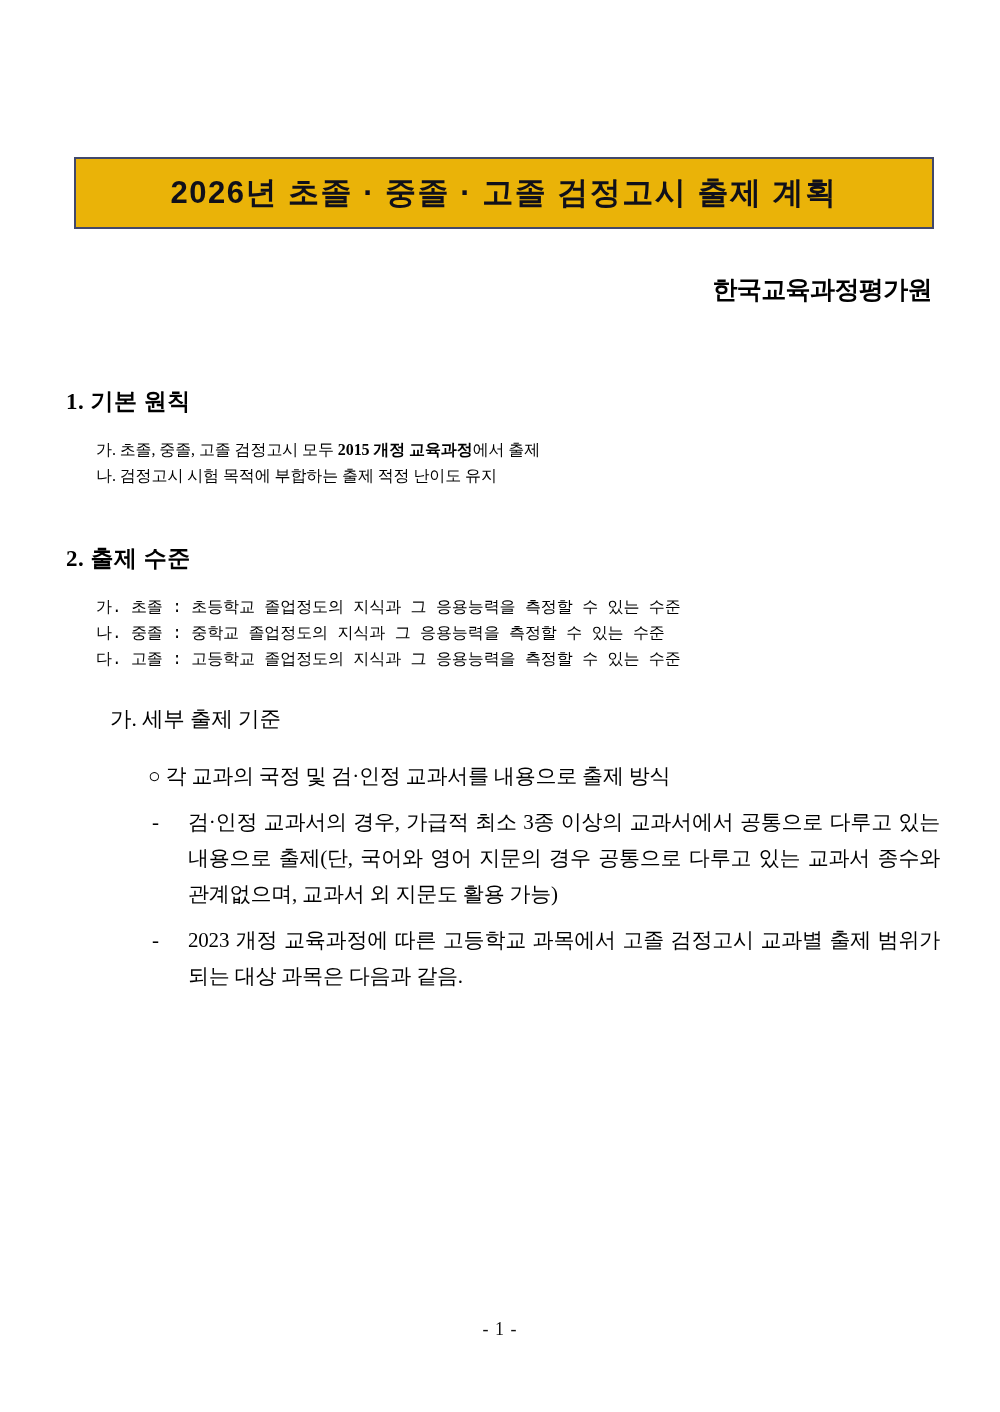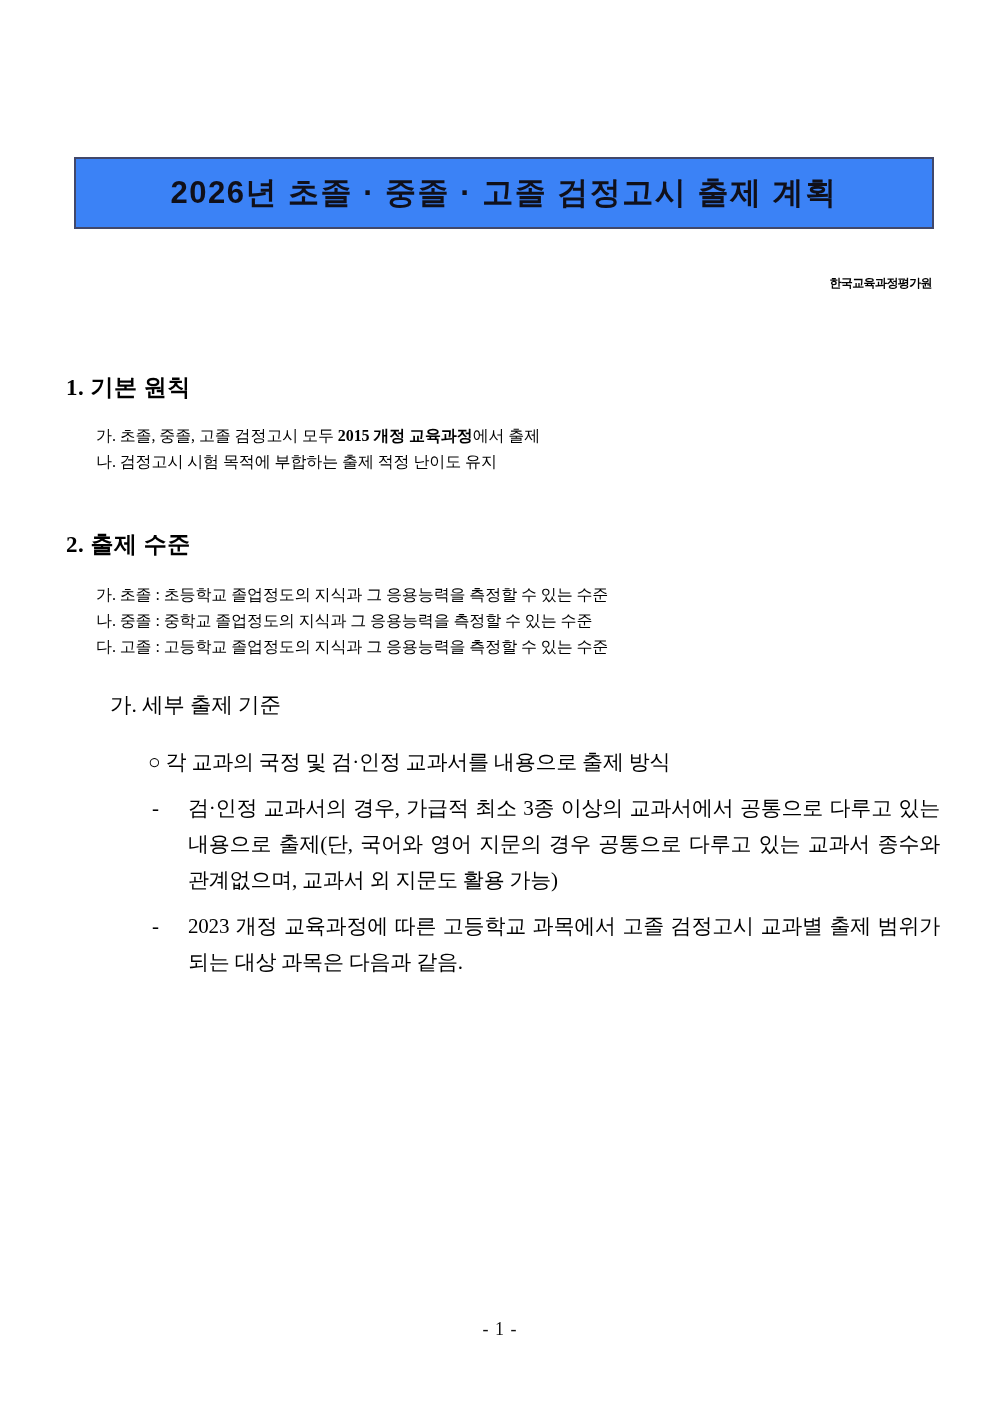--- a/index.html
+++ b/index.html
@@ -23,21 +23,21 @@
     box-sizing: border-box;
     padding: 0 62px;
   }
 
   
   .title-banner {
     margin-top: 157px;
     margin-left: 12px;
     margin-right: 4px;
     height: 68px;
-    background: #3b82f6;
+    background: #eab308;
     border: 2px solid #41486b;
     display: flex;
     align-items: center;
     justify-content: center;
   }
   .title-text {
     font-family: "Liberation Sans", "DejaVu Sans", sans-serif;
     font-weight: bold;
     font-size: 31px;
     letter-spacing: 1.5px;
@@ -47,21 +47,21 @@
 
   
   .org-line {
     margin-top: 44px;
     text-align: right;
     padding-right: 6px;
   }
   .org-name {
     font-family: "Liberation Sans", "DejaVu Sans", sans-serif;
     font-weight: bold;
-    font-size: 12px;
+    font-size: 25px;
     letter-spacing: -0.6px;
     color: #000;
   }
 
   
   .sec-heading {
     font-family: Liberation Serif, serif;
     font-weight: bold;
     font-size: 23px;
     letter-spacing: 0.5px;
@@ -77,21 +77,21 @@
     font-size: 16px;
     line-height: 1.62;
     margin-left: 34px;
     letter-spacing: -0.1px;
     white-space: nowrap;
   }
   .lvl1 .em {
     font-weight: bold;
   }
   .block-1 { margin-top: 20px; }
-  .block-2 { margin-top: 22px; }
+  .block-2 { margin-top: 22px; font-family: Liberation Mono, monospace; }
 
   .sub-a {
     font-size: 21.5px;
     line-height: 1.6;
     margin-left: 48px;
     margin-top: 28px;
     letter-spacing: -0.1px;
     white-space: nowrap;
   }
   .circle-item {

